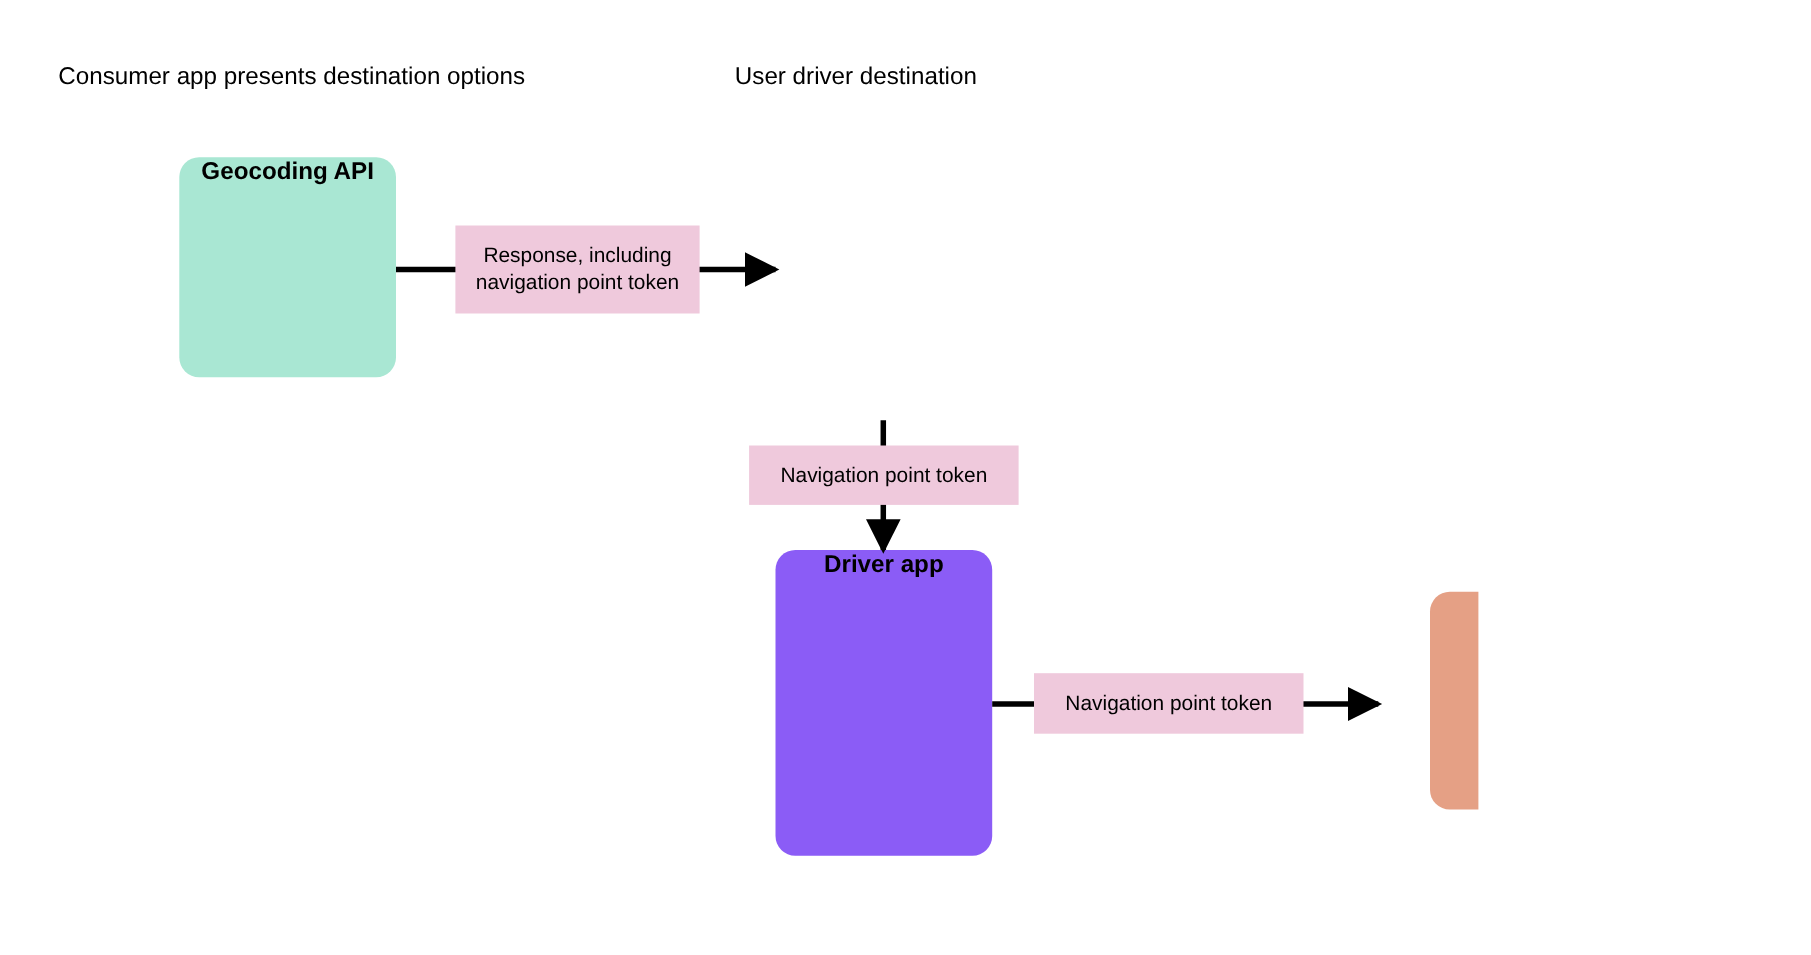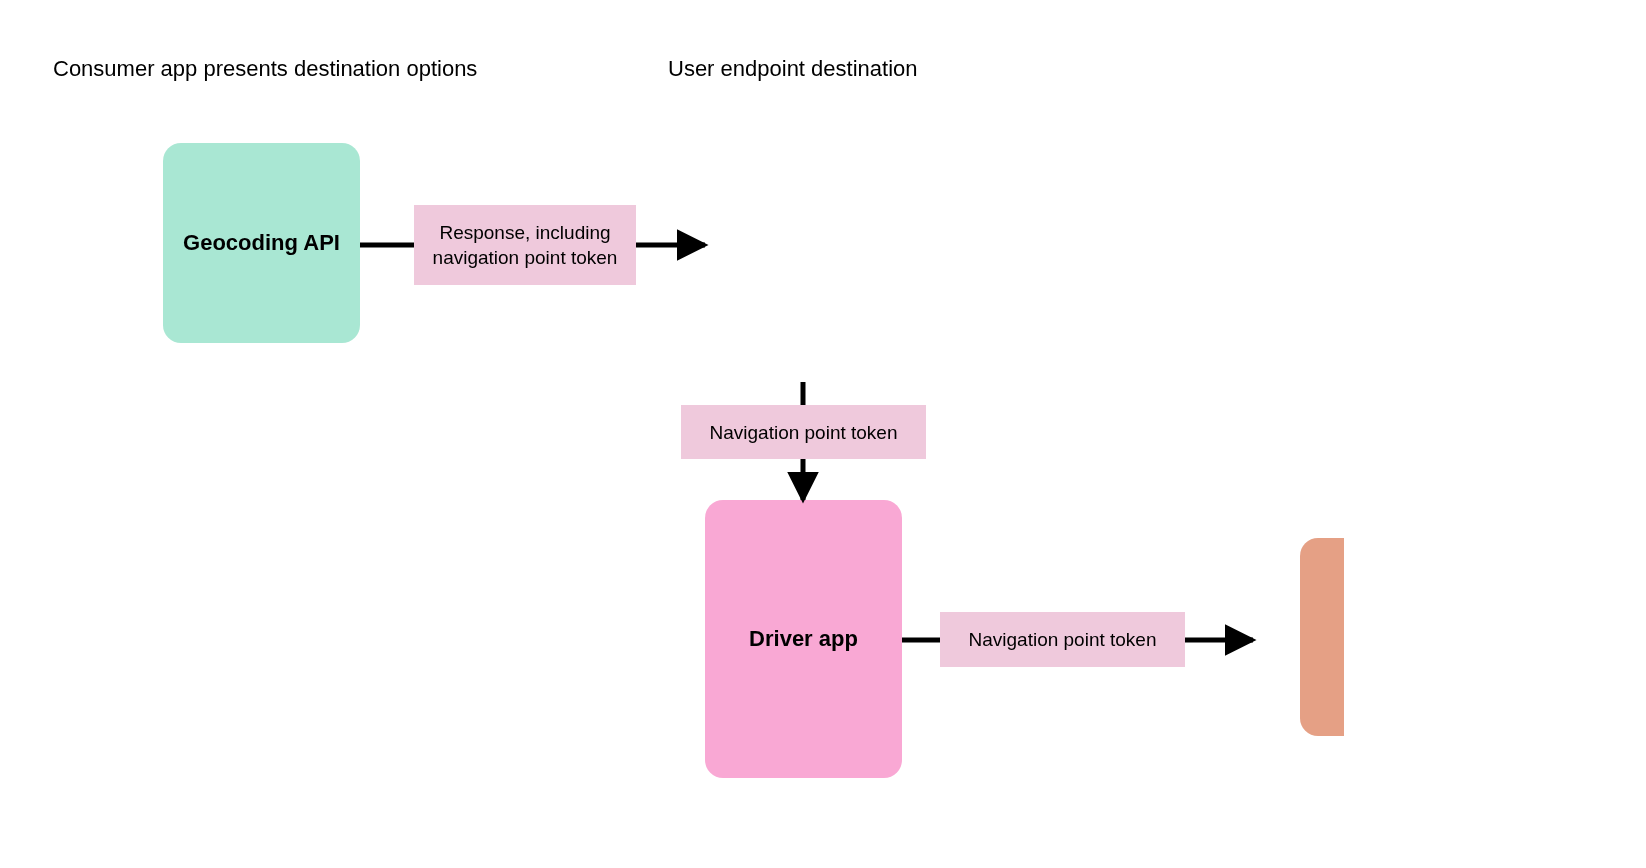--- a/index.html
+++ b/index.html
@@ -26,21 +26,20 @@
     color: #000000;
     font-weight: 400;
     white-space: nowrap;
   }
 
   
   .node {
     position: absolute;
     border-radius: 18px;
     display: flex;
-    align-items: center;
     justify-content: center;
     box-sizing: border-box;
   }
   .node-label {
     font-size: 22px;
     font-weight: 700;
     color: #000000;
     text-align: center;
     line-height: 26px;
   }
@@ -72,21 +71,21 @@
     z-index: 1;
     pointer-events: none;
   }
 </style>
 </head>
 <body>
 
 <div id="canvas" style="background: rgb(255, 255, 255);">
 
   <div class="col-header" id="hdr-0" style="left: 53px; top: 56px;">Consumer app presents destination options</div>
-  <div class="col-header" id="hdr-1" style="left: 668px; top: 56px;">User endpoint destination</div>
+  <div class="col-header" id="hdr-1" style="left: 668px; top: 56px;">User driver destination</div>
 
   <svg class="edge-svg" viewBox="0 0 1646 868" xmlns="http://www.w3.org/2000/svg">
     <defs>
       <marker id="arrowhead" markerWidth="7" markerHeight="7" refX="5.6" refY="3.5" orient="auto" markerUnits="strokeWidth">
         <path d="M0,0.35 L6.3,3.5 L0,6.65 z" fill="#000000"></path>
       </marker>
     </defs>
 
     <g>
       <line x1="360" y1="245" x2="705" y2="245" stroke="#000000" stroke-width="5" marker-end="url(#arrowhead)"></line>
@@ -99,21 +98,21 @@
     <g>
       <line x1="902" y1="640" x2="1253" y2="640" stroke="#000000" stroke-width="5" marker-end="url(#arrowhead)"></line>
     </g>
   </svg>
 
   <div class="node" id="node-0" style="left: 163px; top: 143px; width: 197px; height: 200px; background: rgb(169, 231, 211);">
     <span class="node-label">Geocoding API</span>
   </div>
 
 
-  <div class="node" id="node-2" style="left: 705px; top: 500px; width: 197px; height: 278px; background: #f9a8d4;">
+  <div class="node" id="node-2" style="left: 705px; top: 500px; width: 197px; height: 278px; background: #8b5cf6;">
     <span class="node-label">Driver app</span>
   </div>
 
   <div class="node" id="node-3" style="left: 1253px; top: 538px; width: 197px; height: 198px; background: rgb(229, 160, 133); margin-left: 47px;">
     <span class="node-label">Nav SDK</span>
   </div>
 
   <div class="edge-label" id="edge-label-0" style="left: 398px; top: 205px; width: 222px; height: 80px; background: rgb(239, 201, 220); margin-left: 16px;">
     <span class="edge-label-text">Response, including navigation point token</span>
   </div>

